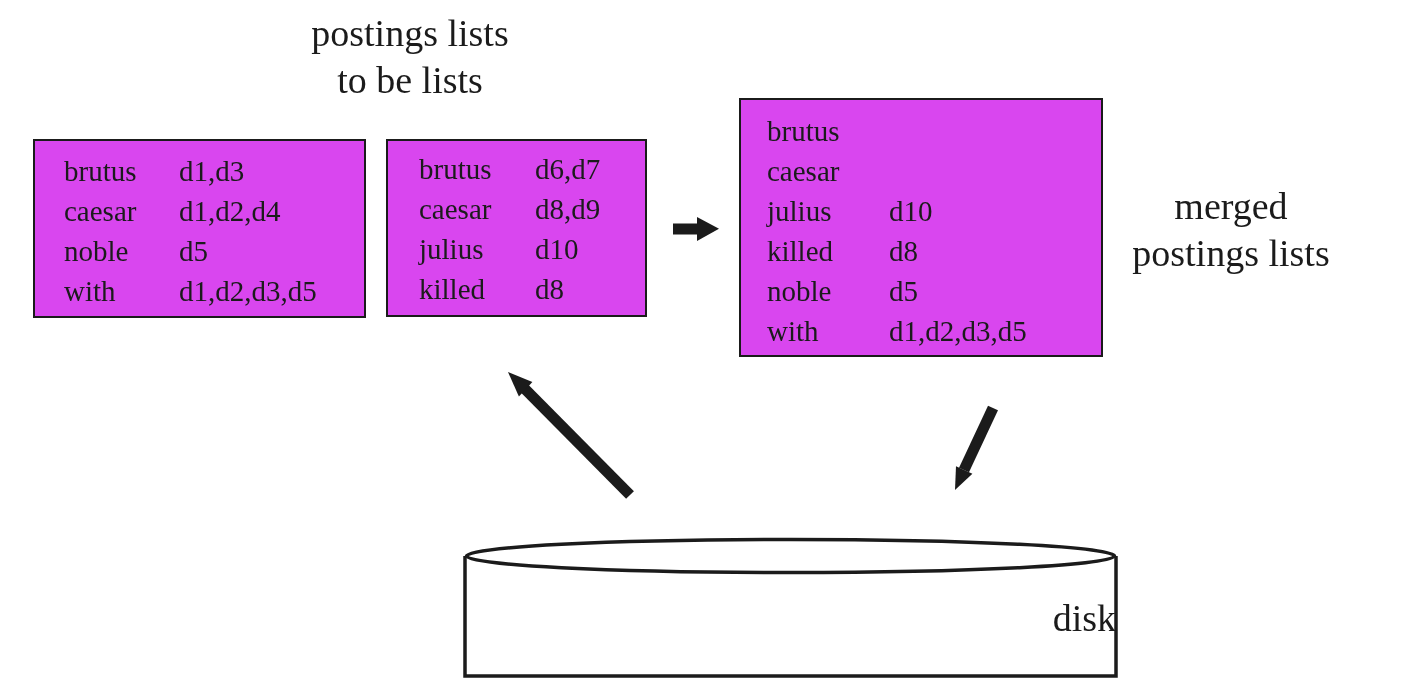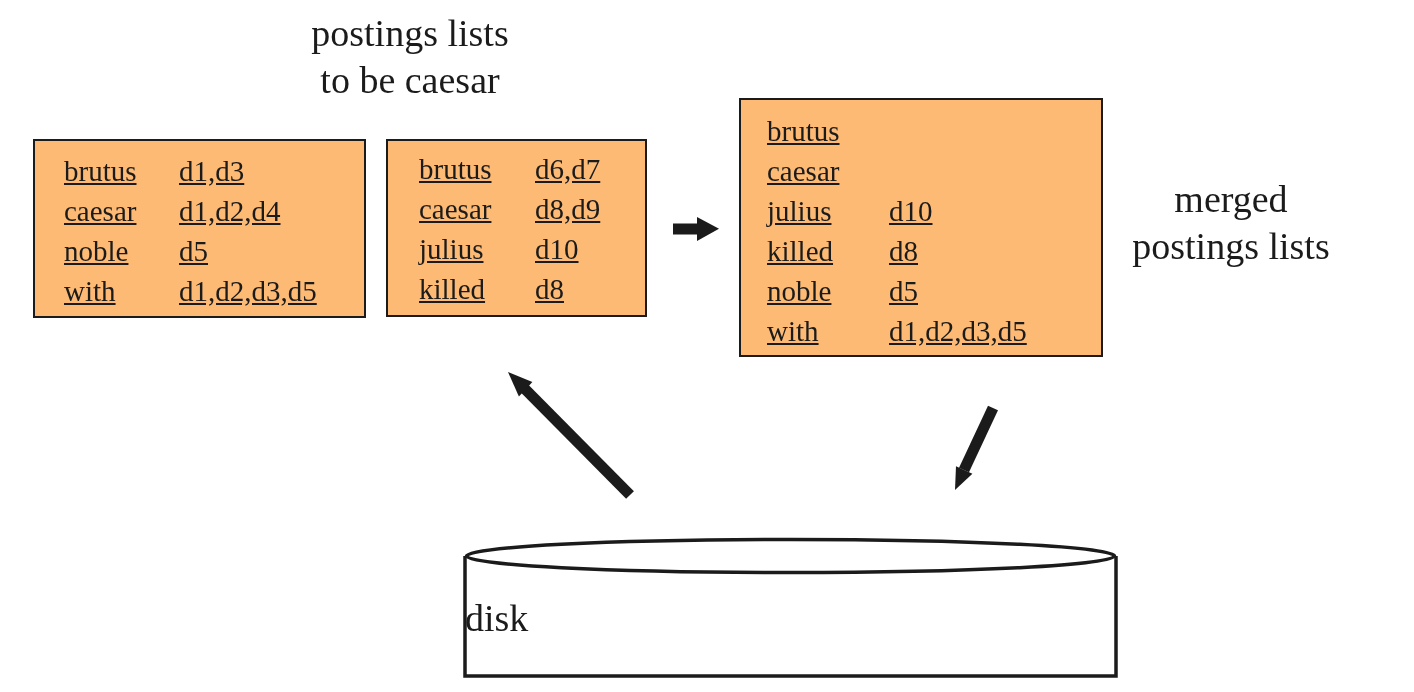--- a/index.html
+++ b/index.html
@@ -14,26 +14,25 @@
     overflow: hidden;
   }
   .caption {
     position: absolute;
     text-align: center;
     font-size: 38px;
     line-height: 47px;
     color: #1b1b1b;
   }
   .source-title { left: 220px; top: 10px; width: 380px; }
-  .merged-title { left: 1100px; top: 176px; width: 262px; }
+  .merged-title { left: 1100px; top: 183px; width: 262px; }
   .postings-box {
     position: absolute;
     border: 2.5px solid #1b1b1b;
-    background: #fdba74;
-    text-decoration: underline;
+    background: #d946ef;
   }
   .box1 { left: 33px;  top: 139px; width: 333px; height: 179px; padding: 10px 0 0 29px; }
   .box2 { left: 386px; top: 139px; width: 261px; height: 178px; padding: 8px 0 0 31px; }
   .boxm { left: 739px; top: 98px;  width: 364px; height: 259px; padding: 11px 0 0 26px; }
   .prow {
     display: flex;
     height: 40px;
     align-items: center;
     font-size: 29px;
     white-space: nowrap;
@@ -43,33 +42,33 @@
   .boxm .term { width: 122px; }
   .svg-layer {
     position: absolute;
     left: 0; top: 0;
     width: 1414px; height: 692px;
   }
   .disk-label {
     position: absolute;
     left: 465px; top: 596px;
     width: 651px;
-    text-align: left;
+    text-align: right;
     font-size: 38px;
     color: #1b1b1b;
   }
 </style>
 </head>
 <body>
 
 <div class="canvas">
 
   <div class="caption source-title">
     <div>postings lists</div>
-    <div>to be caesar</div>
+    <div>to be lists</div>
   </div>
 
   <div class="caption merged-title">
     <div>merged</div>
     <div>postings lists</div>
   </div>
 
   <div class="postings-box box1">
     <div class="prow">
       <span class="term">brutus</span>

